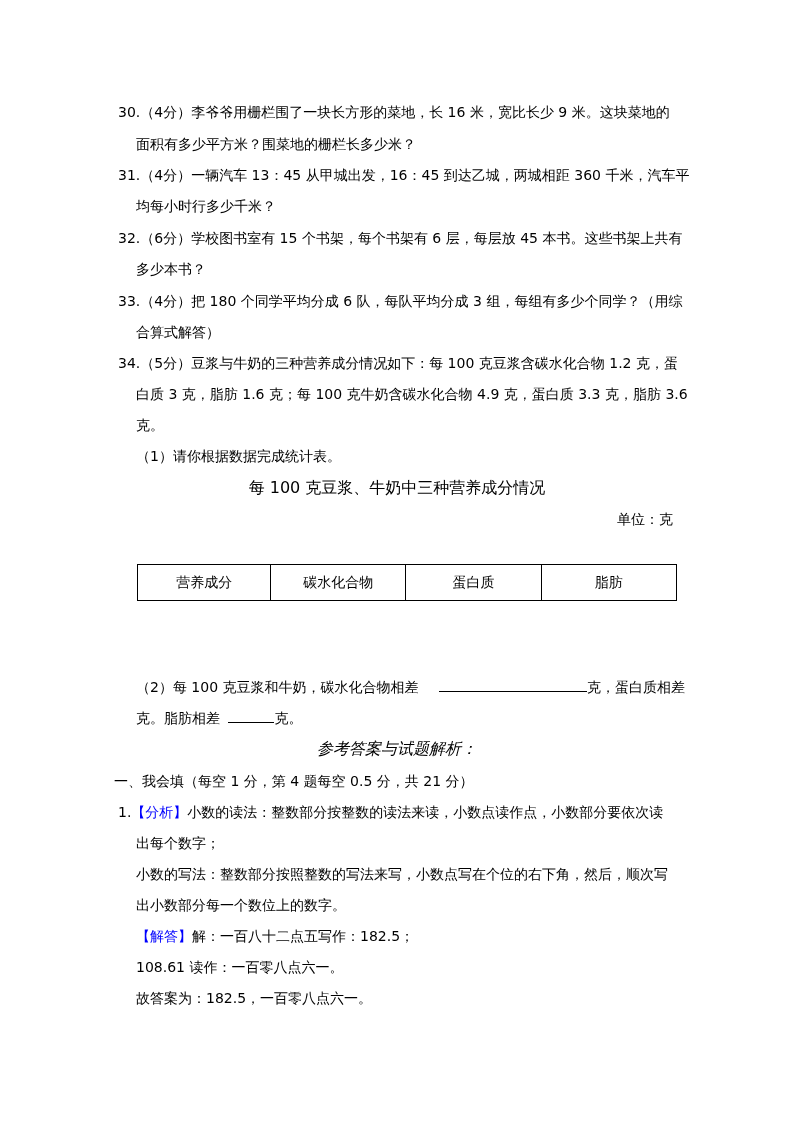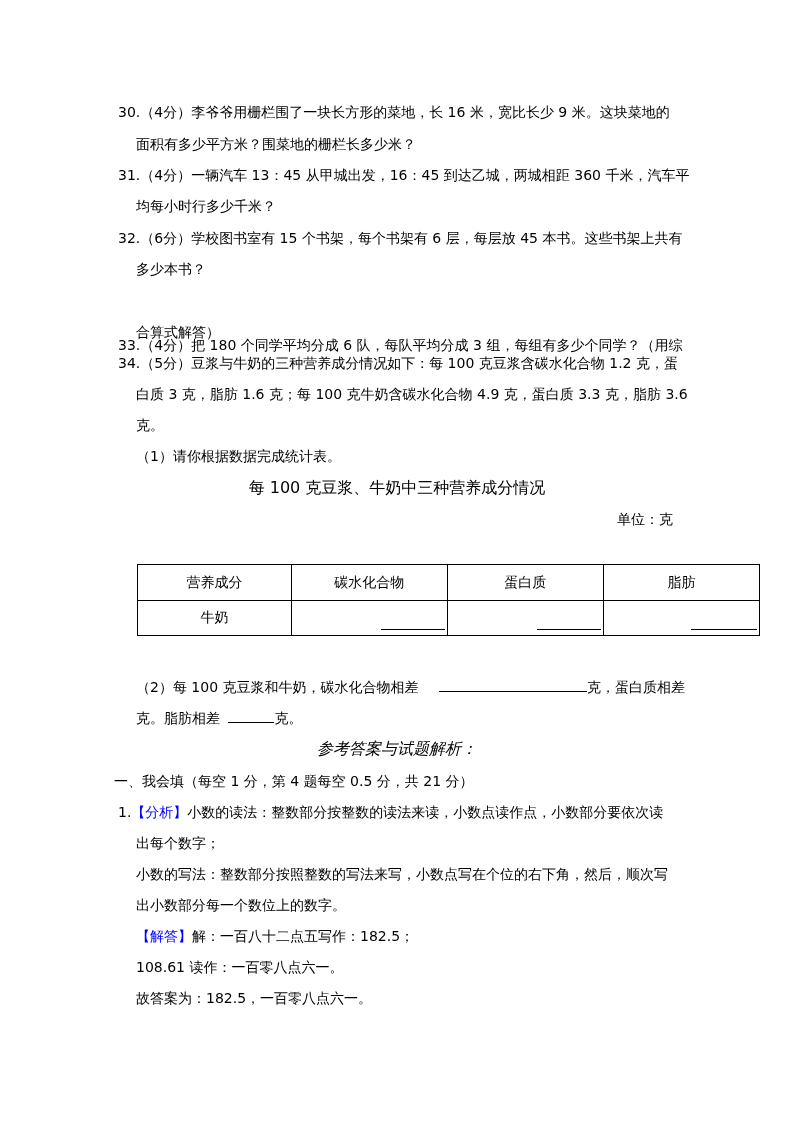--- a/index.html
+++ b/index.html
@@ -6,21 +6,21 @@
     body {
       width: 794px; height: 1123px; position: relative; overflow: hidden;
       font-family: "DejaVu Sans", "Liberation Sans", sans-serif;
       color: #000000; font-size: 14px;
     }
     .line { position: absolute; white-space: nowrap; font-size: 14px; line-height: 20px; }
     .blue { color: #0000ff; }
     .center { position: absolute; left: 0; width: 794px; text-align: center; font-size: 16px; line-height: 20px; }
     .right { position: absolute; right: 121px; font-size: 14px; line-height: 20px; }
     table.stat {
-      position: absolute; left: 137px; top: 564px; width: 623px;
+      position: absolute; left: 137px; top: 564px; width: 540px;
       border-collapse: collapse; font-size: 14px;
     }
     table.stat td {
       border: 1px solid #000; text-align: center; height: 34px; padding: 0; position: relative;
     }
     table.stat tr:first-child td { height: 35px; }
     .blank {
       position: absolute; bottom: 5px; right: 2px; border-bottom: 1px solid #000; height: 0;
     }
     .ublank { display: inline-block; border-bottom: 1px solid #000; vertical-align: baseline; height: 14px; }
@@ -30,50 +30,38 @@
 
 <div class="line" style="left:118px; top:102px;">30.（4分）李爷爷用栅栏围了一块长方形的菜地，长 16 米，宽比长少 9 米。这块菜地的</div>
 <div class="line" style="left:136px; top:134px;">面积有多少平方米？围菜地的栅栏长多少米？</div>
 
 <div class="line" style="left:118px; top:165px;">31.（4分）一辆汽车 13：45 从甲城出发，16：45 到达乙城，两城相距 360 千米，汽车平</div>
 <div class="line" style="left:136px; top:196px;">均每小时行多少千米？</div>
 
 <div class="line" style="left:118px; top:228px;">32.（6分）学校图书室有 15 个书架，每个书架有 6 层，每层放 45 本书。这些书架上共有</div>
 <div class="line" style="left:136px; top:259px;">多少本书？</div>
 
-<div class="line" style="left:118px; top:291px;margin-top:44px;">33.（4分）把 180 个同学平均分成 6 队，每队平均分成 3 组，每组有多少个同学？（用综</div>
+<div class="line" style="left:118px; top:291px;">33.（4分）把 180 个同学平均分成 6 队，每队平均分成 3 组，每组有多少个同学？（用综</div>
 <div class="line" style="left:136px; top:322px;">合算式解答）</div>
 
 <div class="line" style="left:118px; top:353px;">34.（5分）豆浆与牛奶的三种营养成分情况如下：每 100 克豆浆含碳水化合物 1.2 克，蛋</div>
 <div class="line" style="left:136px; top:384px;">白质 3 克，脂肪 1.6 克；每 100 克牛奶含碳水化合物 4.9 克，蛋白质 3.3 克，脂肪 3.6</div>
 <div class="line" style="left:136px; top:415px;">克。</div>
 <div class="line" style="left:136px; top:446px;">（1）请你根据数据完成统计表。</div>
 
 <div class="center" style="top:478px;">每 100 克豆浆、牛奶中三种营养成分情况</div>
 <div class="right" style="top:509px;">单位：克</div>
 
 <table class="stat">
   <tbody>
       <tr>
     <td style="width:133px;">营养成分</td>
     <td style="width:135px;margin-top:40px;">碳水化合物</td>
     <td style="width:135px;">蛋白质</td>
     <td style="width:135px;">脂肪</td>
-  </tr>
-  <tr>
-    <td>牛奶</td>
-    <td>
-          <span class="blank" style="width:64px;"></span>
-        </td>
-    <td>
-          <span class="blank" style="width:64px;"></span>
-        </td>
-    <td>
-          <span class="blank" style="width:66px;"></span>
-        </td>
   </tr>
 </tbody>
   </table>
 
 <div class="line" style="left:136px; top:677px;">
   <span>（2）每 100 克豆浆和牛奶，碳水化合物相差</span>
   <span class="ublank" style="width:148px; margin-left:16px;"></span><span>克，蛋白质相差</span>
 </div>
 <div class="line" style="left:136px; top:708px;">
   <span>克。脂肪相差</span>

